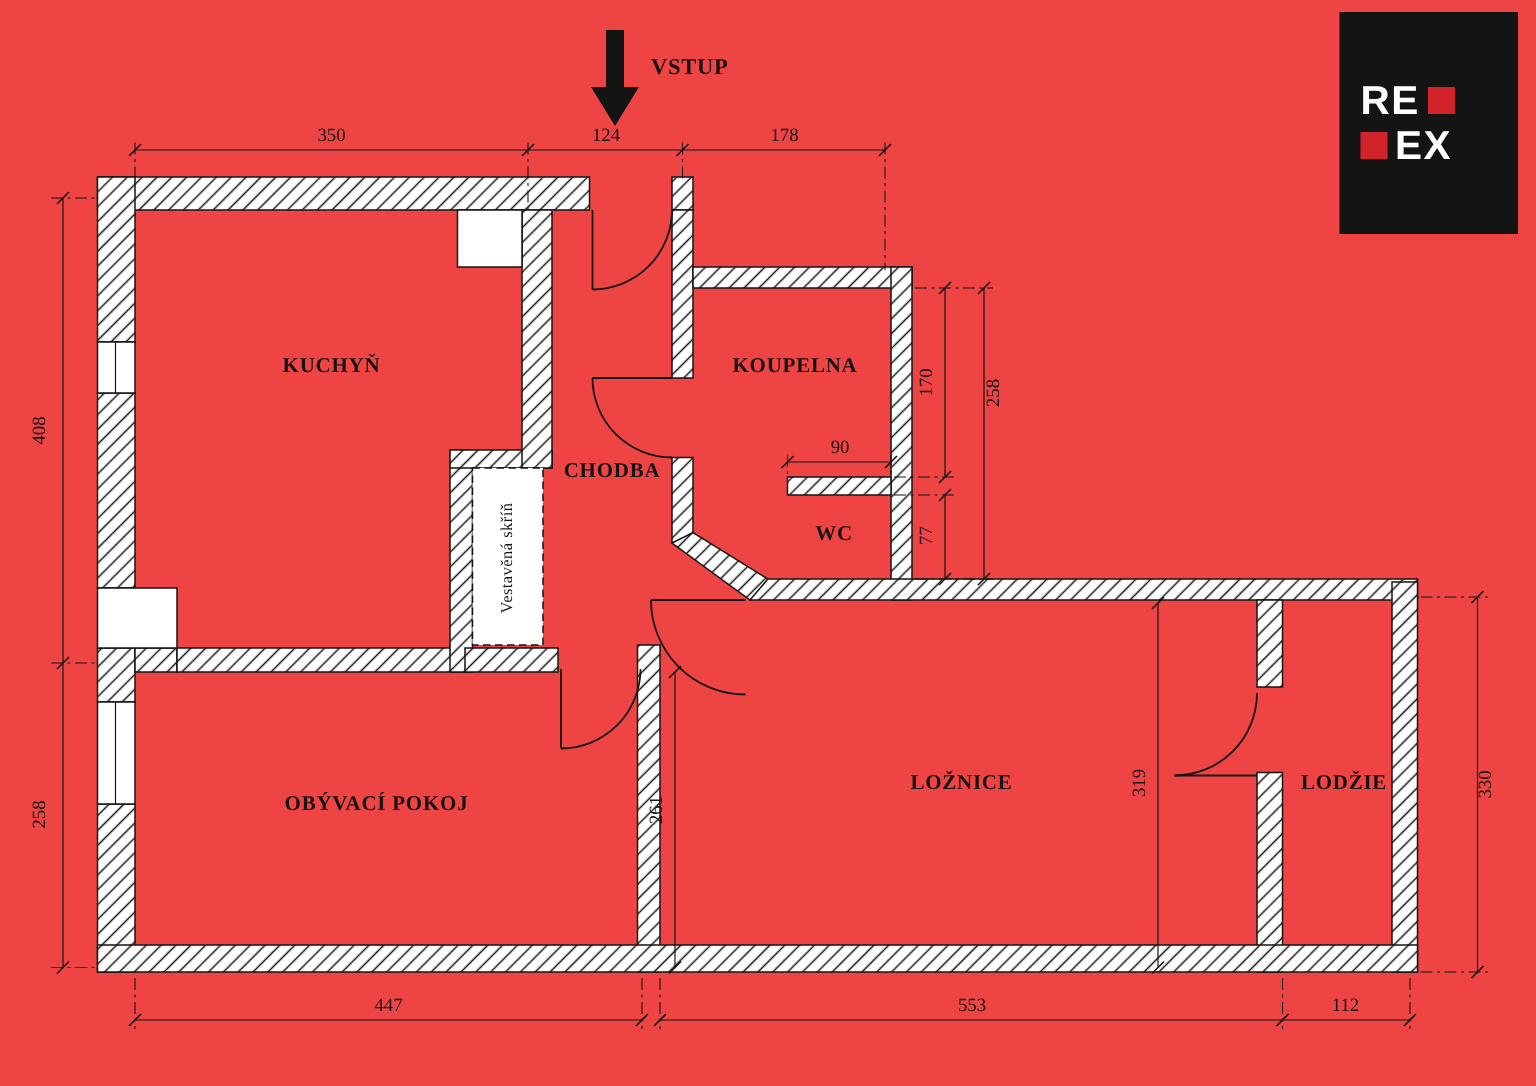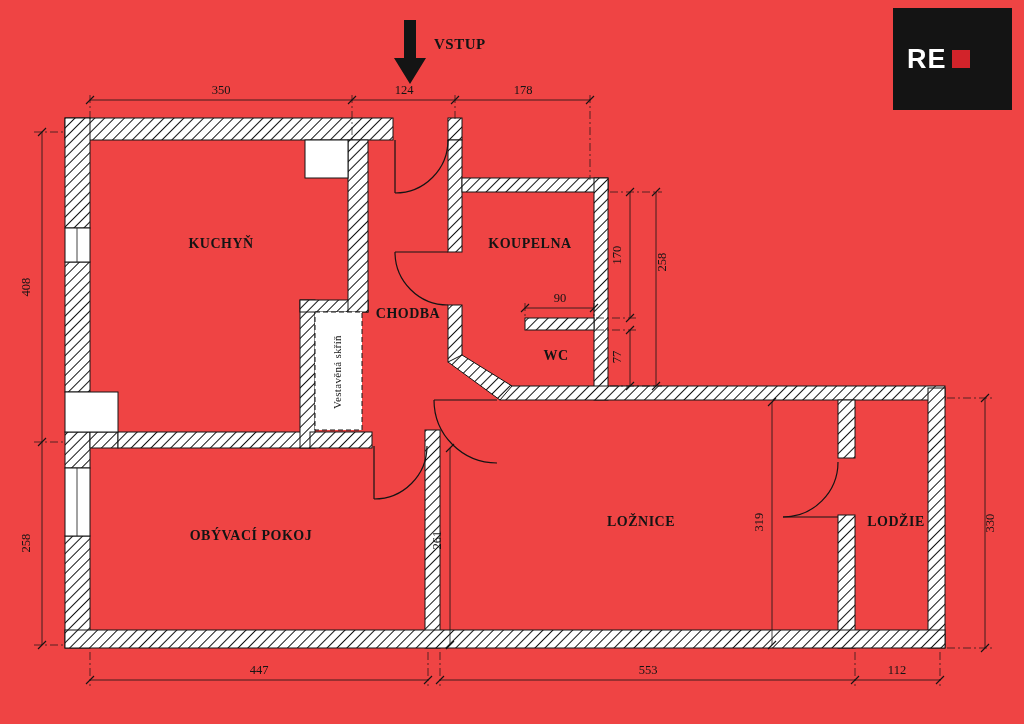--- a/index.html
+++ b/index.html
@@ -11,21 +11,21 @@
   .dim{font-size:12.5px;}
   .tiny{font-size:11px;letter-spacing:.3px;}
   .entr{font-size:15px;font-weight:bold;letter-spacing:.5px;}
   .wall{fill:url(#hatch);stroke:#141414;stroke-width:1;}
   .thin{fill:#ffffff;stroke:#141414;stroke-width:1;}
   .door{fill:none;stroke:#141414;stroke-width:1.2;}
   .dimline{stroke:#141414;stroke-width:.8;fill:none;}
   .tick{stroke:#141414;stroke-width:1.1;}
   .ext{stroke:#141414;stroke-width:.7;fill:none;stroke-dasharray:8 3 2 3;}
   .dash{fill:#ffffff;stroke:#141414;stroke-width:1;stroke-dasharray:5 3;}
-  .logo{position:absolute;left:893px;top:8px;width:119px;height:102px;background:#141414;
+  .logo{position:absolute;left:893px;top:8px;width:119px;height:148px;background:#141414;
         color:#ffffff;font-family:"Liberation Sans",sans-serif;font-weight:bold;
         display:flex;flex-direction:column;justify-content:center;gap:2px;
         padding-left:14px;box-sizing:border-box;font-size:27px;line-height:1.05;letter-spacing:1px;}
   .logo-row{display:flex;align-items:center;gap:5px;}
   .logo-sq{width:18px;height:18px;background:#d2232a;display:inline-block;}
 </style>
 </head>
 <body>
 
 <div class="canvas">
@@ -206,15 +206,19 @@
     <text class="dim" x="648" y="674" text-anchor="middle">553</text>
     <text class="dim" x="897" y="674" text-anchor="middle">112</text>
   </g>
 </svg>
 
 <div class="logo">
   <div class="logo-row">
     <span>RE</span>
     <span class="logo-sq"></span>
   </div>
+  <div class="logo-row">
+    <span class="logo-sq"></span>
+    <span>EX</span>
+  </div>
 </div>
 
 </div>
 
 </body></html>

